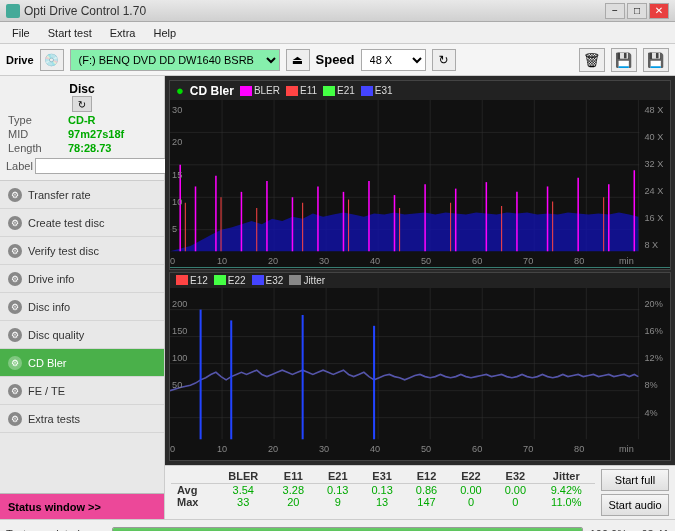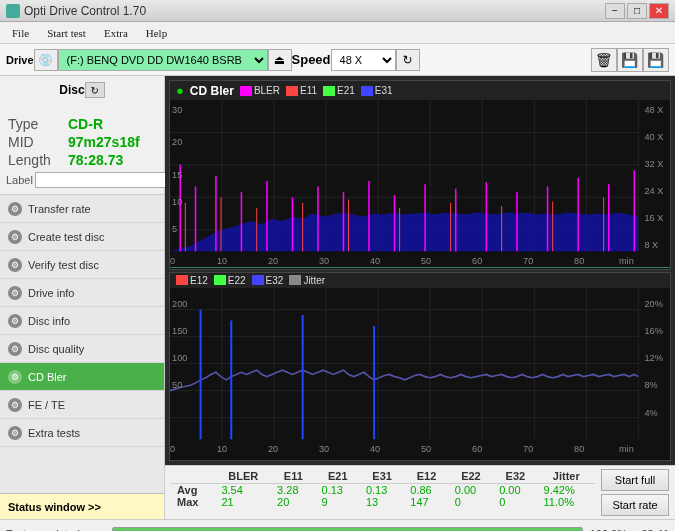--- a/index.html
+++ b/index.html
@@ -56,37 +56,37 @@
 
     
     .menu-bar {
       background: #f0f0f0;
       height: 22px;
       display: flex;
       align-items: center;
       padding: 0 4px;
       border-bottom: 1px solid #ccc;
       gap: 2px;
-      font-family: Liberation Serif, serif;
     }
     .menu-item {
       padding: 2px 8px;
       font-size: 11px;
       cursor: pointer;
       color: #222;
     }
 
     
     .drive-bar {
       background: #f5f5f5;
       height: 32px;
       display: flex;
       align-items: center;
       padding: 0 6px;
       border-bottom: 1px solid #ccc;
+      gap: 6px;
     }
     .drive-label { font-weight: bold; font-size: 11px; }
     .drive-select {
       height: 22px;
       border: 1px solid #aaa;
       background: #86efac;
       font-size: 11px;
       padding: 0 4px;
       width: 210px;
     }
@@ -138,36 +138,37 @@
       flex-direction: column;
     }
     .disc-panel {
       background: #f0f0f0;
       border-bottom: 1px solid #ccc;
       padding: 6px;
     }
     .disc-header {
       display: flex;
       align-items: center;
-      justify-content: center;
-      margin-bottom: 16px;
+      justify-content: flex-start;
+      margin-bottom: 0;
+      flex-direction: column;
     }
     .disc-title { font-weight: bold; font-size: 12px; }
     .disc-refresh {
       width: 20px;
       height: 16px;
       border: 1px solid #aaa;
       background: #ddd;
       cursor: pointer;
       display: flex;
       align-items: center;
       justify-content: center;
       font-size: 10px;
     }
-    .disc-table { width: 100%; font-size: 14px; }
+    .disc-table { width: 100%; font-size: 11px; }
     .disc-table tr td:first-child { color: #555; width: 58px; }
     .disc-table tr td:last-child { color: #00aa00; font-weight: bold; }
     .disc-label-row { display: flex; align-items: center; gap: 2px; margin-top: 2px; }
     .disc-label-input {
       flex: 1;
       height: 16px;
       border: 1px solid #aaa;
       background: white;
       font-size: 10px;
       padding: 0 2px;
@@ -211,21 +212,21 @@
       align-items: center;
       justify-content: center;
       font-size: 9px;
       color: white;
       flex-shrink: 0;
     }
     .nav-item.active .nav-icon { background: rgba(255,255,255,0.3); }
 
     .status-window-btn {
       height: 26px;
-      background: #fef9c3;
+      background: #ec4899;
       border-top: 1px solid #bbb;
       display: flex;
       align-items: center;
       padding: 0 8px;
       cursor: pointer;
       font-size: 11px;
       font-weight: bold;
       gap: 4px;
     }
 
@@ -301,21 +302,21 @@
       font-size: 11px;
     }
     .stats-table th {
       text-align: center;
       padding: 1px 6px;
       color: #333;
       font-weight: bold;
       border-bottom: 1px solid #ccc;
     }
     .stats-table td {
-      text-align: left;
+      text-align: center;
       padding: 0px 6px;
       color: #00aa00;
     }
     .stats-table td.row-label {
       color: #333;
       text-align: left;
       font-weight: bold;
     }
     .stats-buttons {
       display: flex;
@@ -672,34 +673,34 @@
             <td>3.28</td>
             <td>0.13</td>
             <td>0.13</td>
             <td>0.86</td>
             <td>0.00</td>
             <td>0.00</td>
             <td>9.42%</td>
           </tr>
           <tr>
             <td class="row-label">Max</td>
-            <td>21</td>
+            <td>33</td>
             <td>20</td>
             <td>9</td>
             <td>13</td>
             <td>147</td>
             <td>0</td>
             <td>0</td>
             <td>11.0%</td>
           </tr>
         </tbody>
       </table>
       <div class="stats-buttons">
         <button class="stat-btn">Start full</button>
-        <button class="stat-btn">Start rate</button>
+        <button class="stat-btn">Start audio</button>
       </div>
     </div>
   </div>
 </div>
 
 <div class="bottom-bar">
   <span class="status-text">Test completed</span>
   <div class="progress-bar-container">
     <div class="progress-bar-fill" style="width: 100%;"></div>
   </div>

